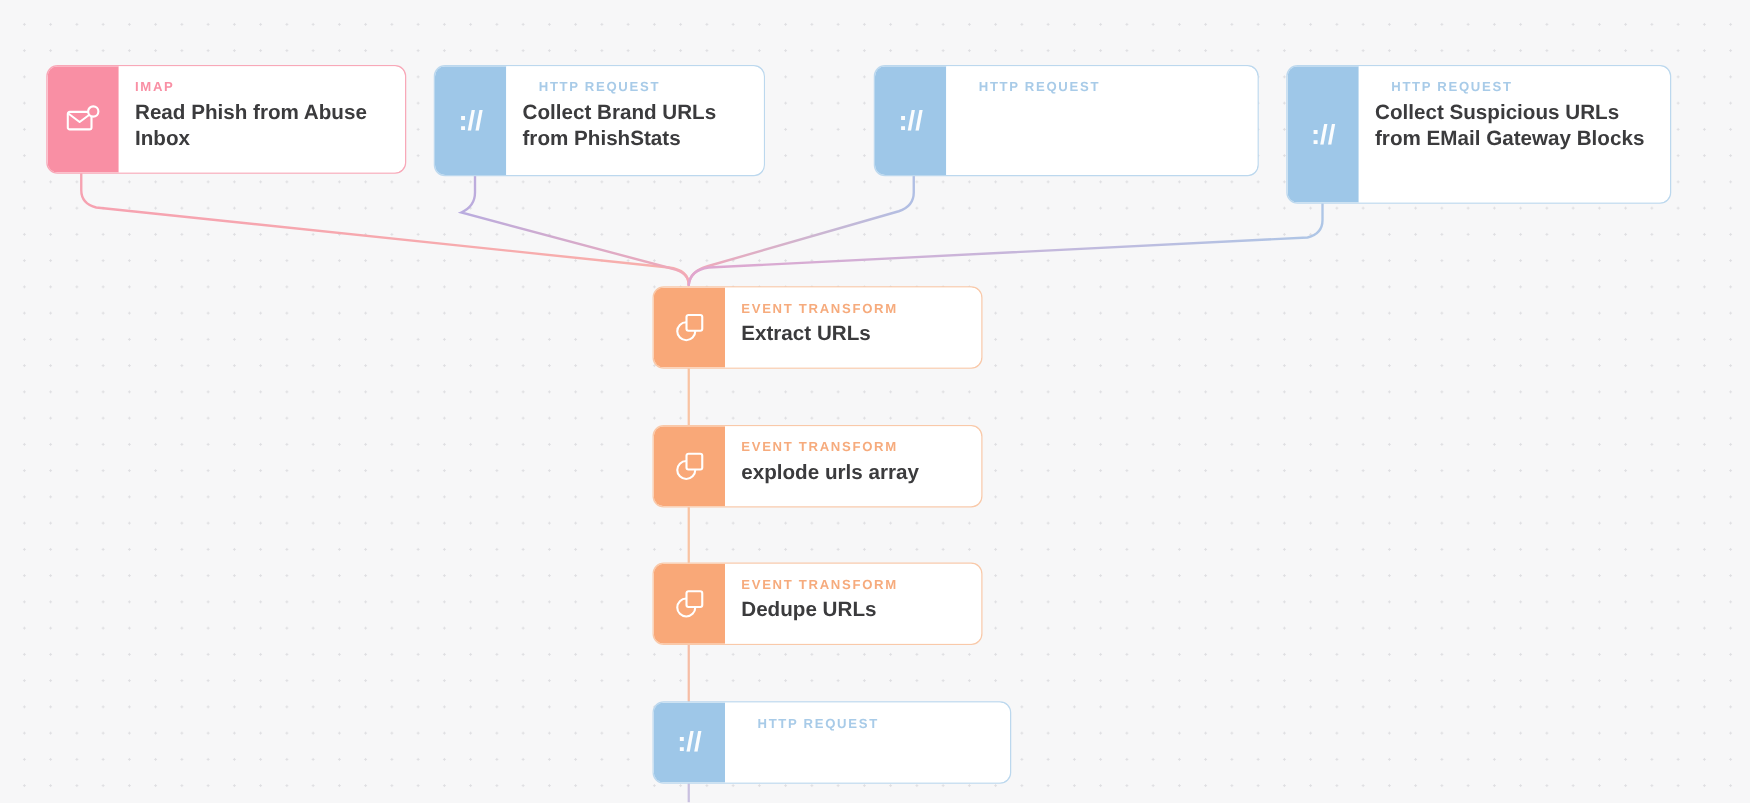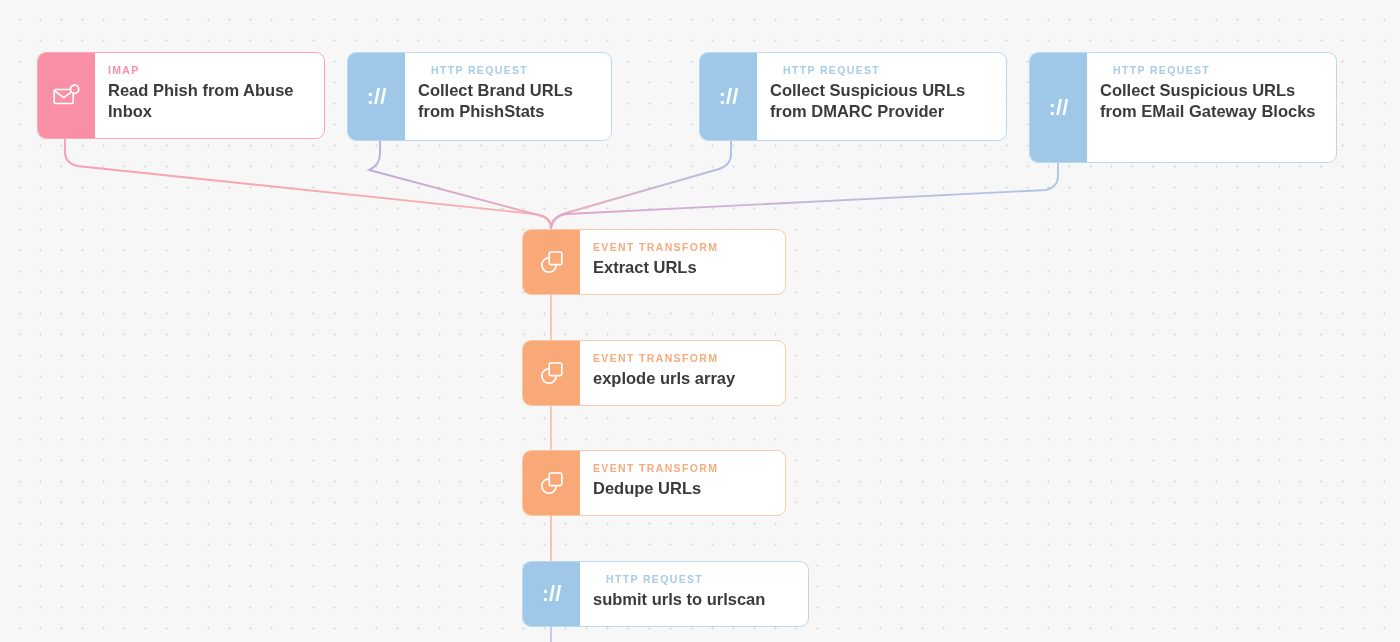--- a/index.html
+++ b/index.html
@@ -156,21 +156,20 @@
       <div class="node-title">Collect Brand URLs from PhishStats</div>
     </div>
   </div>
 
   <div class="node type-http" style="left:699px; top:52px; width:308px; height:89px;">
     <div class="node-icon">
       <span class="glyph-http">://</span>
     </div>
     <div class="node-body">
       <div class="node-kind">HTTP REQUEST</div>
-      <div class="node-title">Collect Suspicious URLs from DMARC Provider</div>
     </div>
   </div>
 
   <div class="node type-http" style="left:1029px; top:52px; width:308px; height:111px;">
     <div class="node-icon">
       <span class="glyph-http">://</span>
     </div>
     <div class="node-body">
       <div class="node-kind">HTTP REQUEST</div>
       <div class="node-title">Collect Suspicious URLs from EMail Gateway Blocks</div>
@@ -215,17 +214,16 @@
       <div class="node-title">Dedupe URLs</div>
     </div>
   </div>
 
   <div class="node type-http" style="left:522px; top:561px; width:287px; height:66px;">
     <div class="node-icon">
       <span class="glyph-http">://</span>
     </div>
     <div class="node-body">
       <div class="node-kind">HTTP REQUEST</div>
-      <div class="node-title">submit urls to urlscan</div>
     </div>
   </div>
 
 </div>
 
 </body></html>

